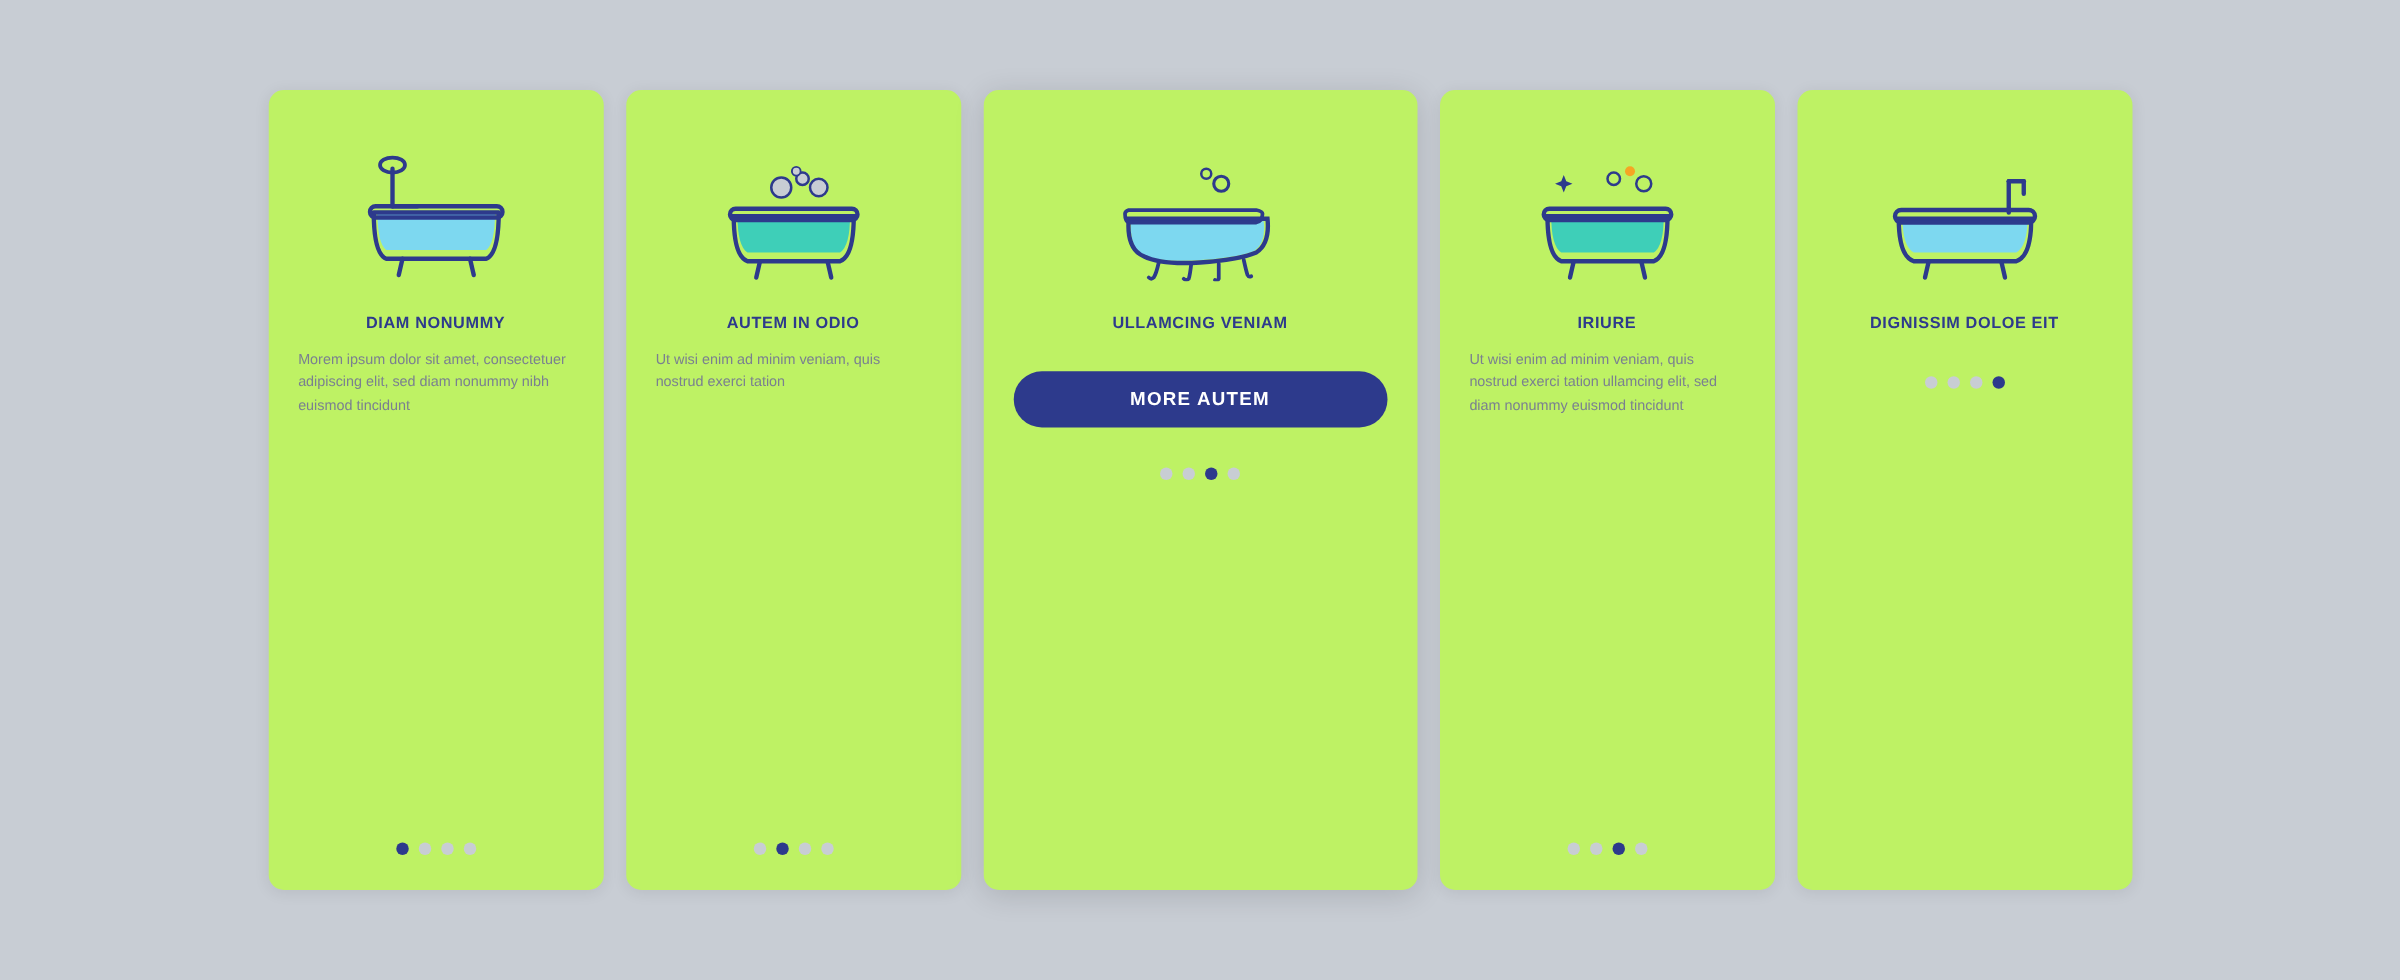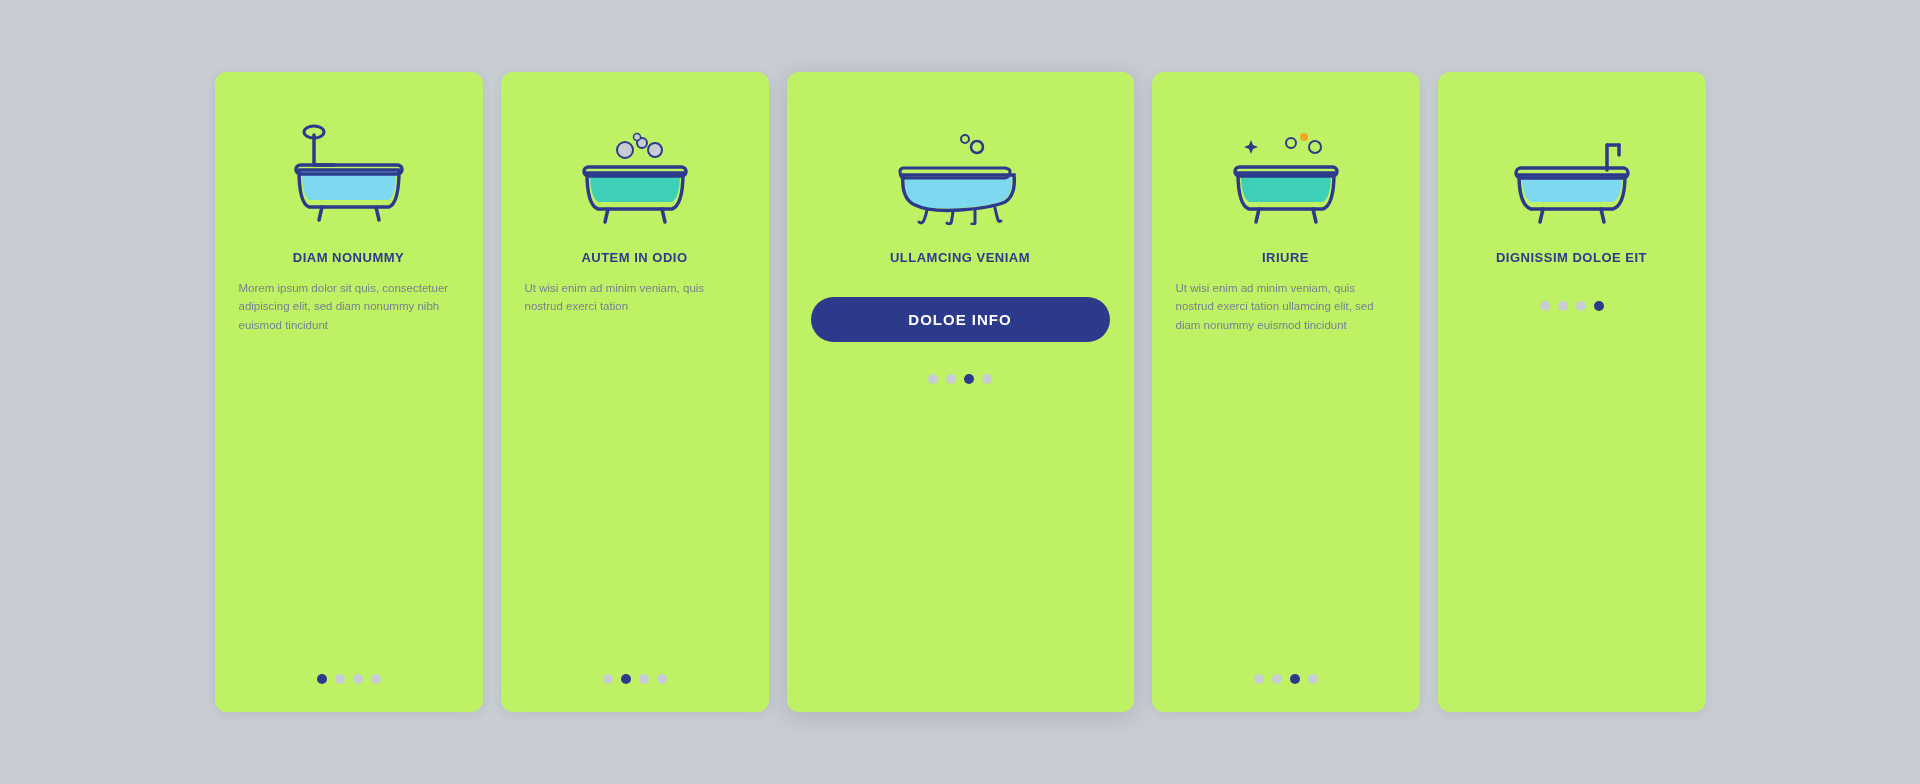--- a/index.html
+++ b/index.html
@@ -132,21 +132,21 @@
         <path d="M18 55 Q18 80 25 85 L105 85 Q112 80 112 55 Z" fill="#7dd8f0" stroke="none"></path>
         <path d="M15 55 Q15 88 25 92 L105 92 Q115 88 115 55 Z" fill="none" stroke="#2d3a8c" stroke-width="3.5" stroke-linejoin="round"></path>
 
         <rect x="12" y="50" width="106" height="9" rx="4.5" fill="none" stroke="#2d3a8c" stroke-width="3.5"></rect>
 
         <line x1="38" y1="92" x2="35" y2="105" stroke="#2d3a8c" stroke-width="3.5" stroke-linecap="round"></line>
         <line x1="92" y1="92" x2="95" y2="105" stroke="#2d3a8c" stroke-width="3.5" stroke-linecap="round"></line>
       </svg>
     </div>
     <div class="card-title">DIAM NONUMMY</div>
-    <div class="card-text">Morem ipsum dolor sit quis, consectetuer adipiscing elit, sed diam nonummy nibh euismod tincidunt</div>
+    <div class="card-text">Morem ipsum dolor sit amet, consectetuer adipiscing elit, sed diam nonummy nibh euismod tincidunt</div>
     <div class="dots card-1">
       <div class="dot"></div>
       <div class="dot"></div>
       <div class="dot"></div>
       <div class="dot"></div>
     </div>
   </div>
 
   <div class="card card-2">
     <div class="card-icon">
@@ -189,21 +189,21 @@
 
         <path d="M5 56 Q5 54 8 53 L110 53 Q115 54 115 56 Q115 62 110 63 L8 63 Q5 62 5 56 Z" fill="none" stroke="#2d3a8c" stroke-width="3"></path>
 
         <path d="M32 95 Q30 104 28 107 Q26 109 24 107" fill="none" stroke="#2d3a8c" stroke-width="3" stroke-linecap="round"></path>
         <path d="M58 96 Q57 105 56 108 Q54 110 52 108" fill="none" stroke="#2d3a8c" stroke-width="3" stroke-linecap="round"></path>
         <path d="M80 96 Q80 105 80 108 Q79 110 77 109" fill="none" stroke="#2d3a8c" stroke-width="3" stroke-linecap="round"></path>
         <path d="M100 93 Q102 102 103 105 Q104 107 106 106" fill="none" stroke="#2d3a8c" stroke-width="3" stroke-linecap="round"></path>
       </svg>
     </div>
     <div class="card-title">ULLAMCING VENIAM</div>
-    <button class="more-info-btn">DOLOE INFO</button>
+    <button class="more-info-btn">MORE AUTEM</button>
     <div class="dots card-3">
       <div class="dot"></div>
       <div class="dot"></div>
       <div class="dot"></div>
       <div class="dot"></div>
     </div>
   </div>
 
   <div class="card card-4">
     <div class="card-icon">

